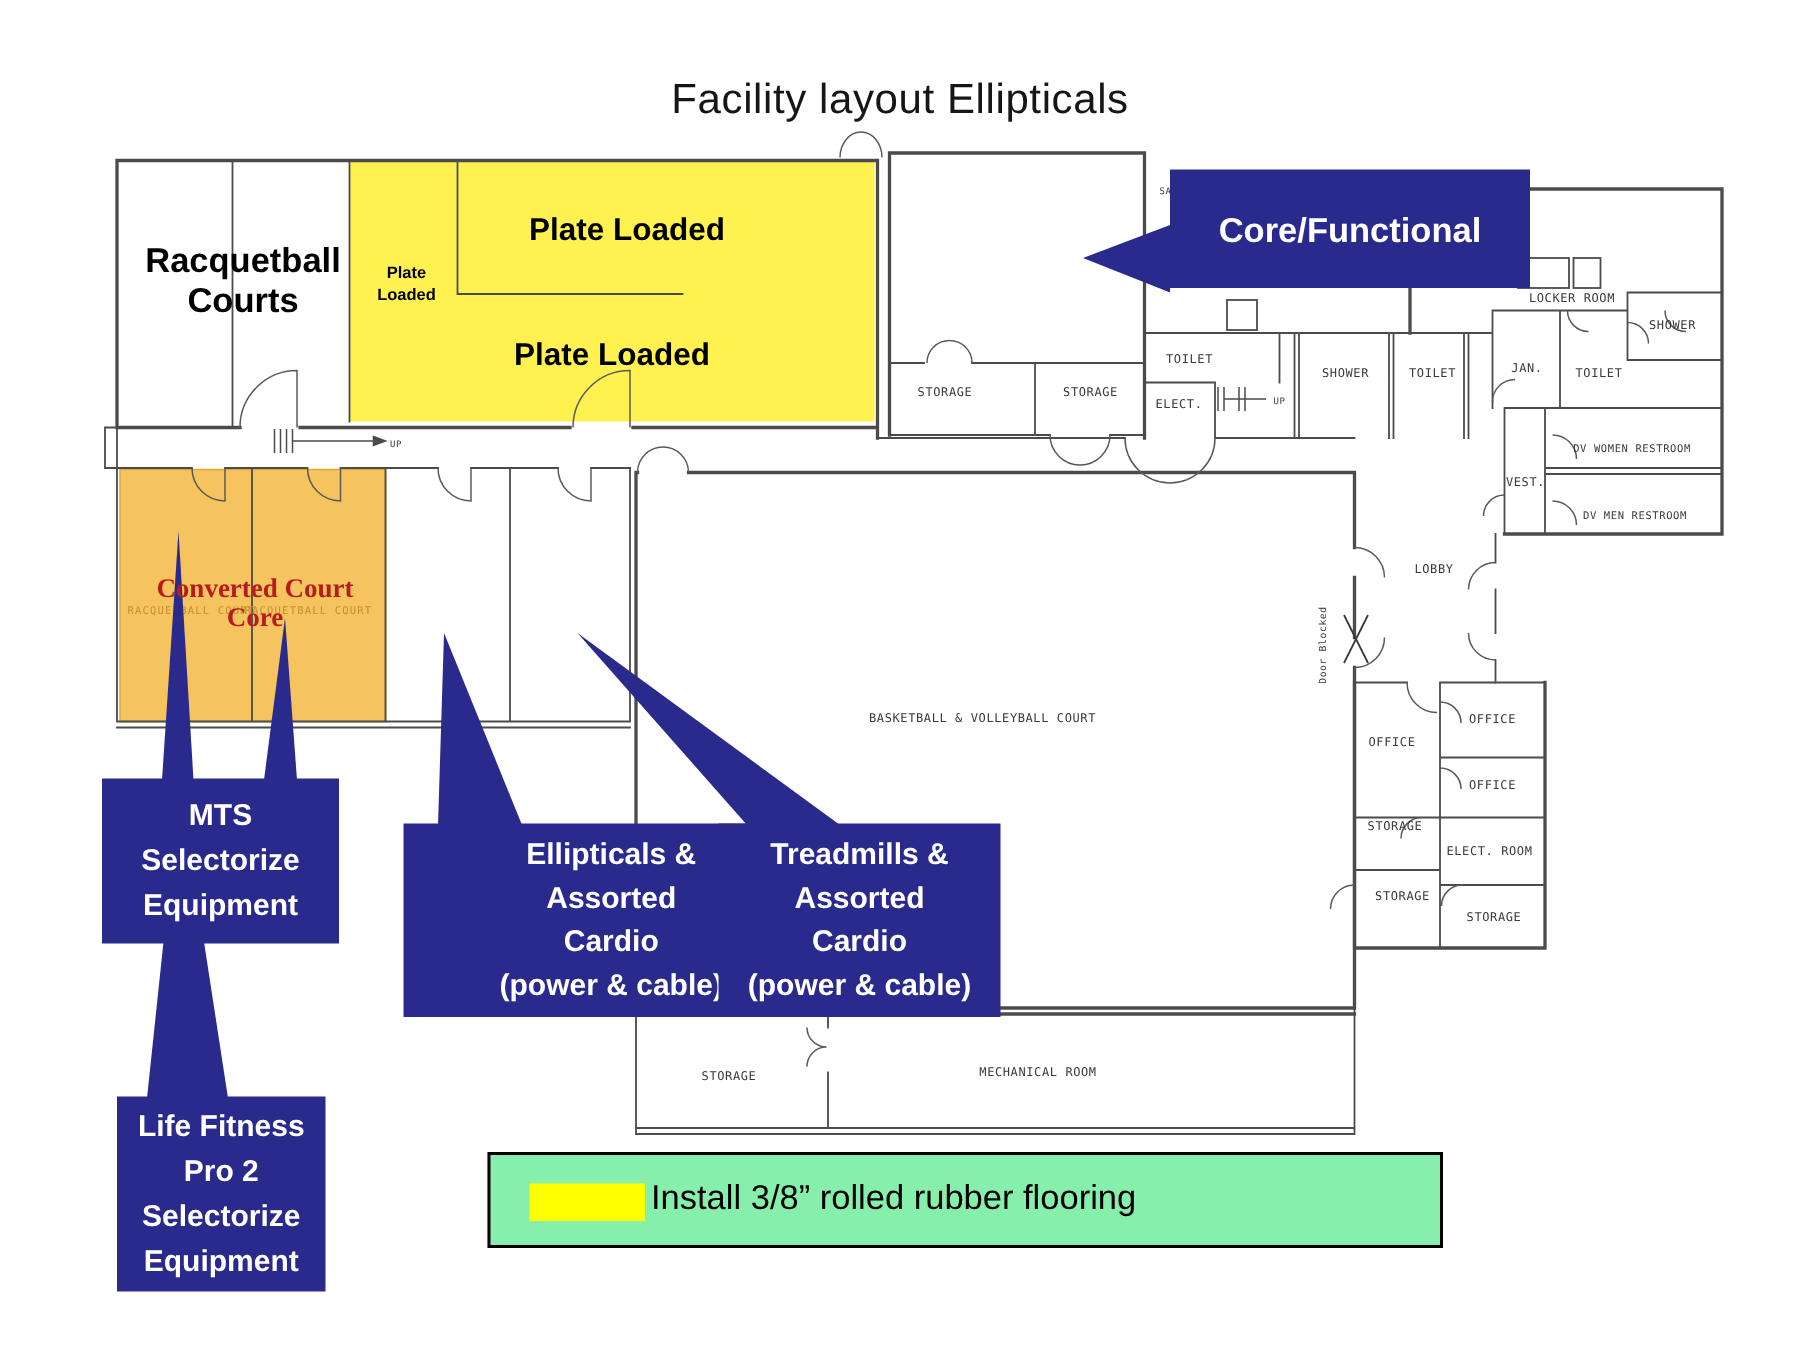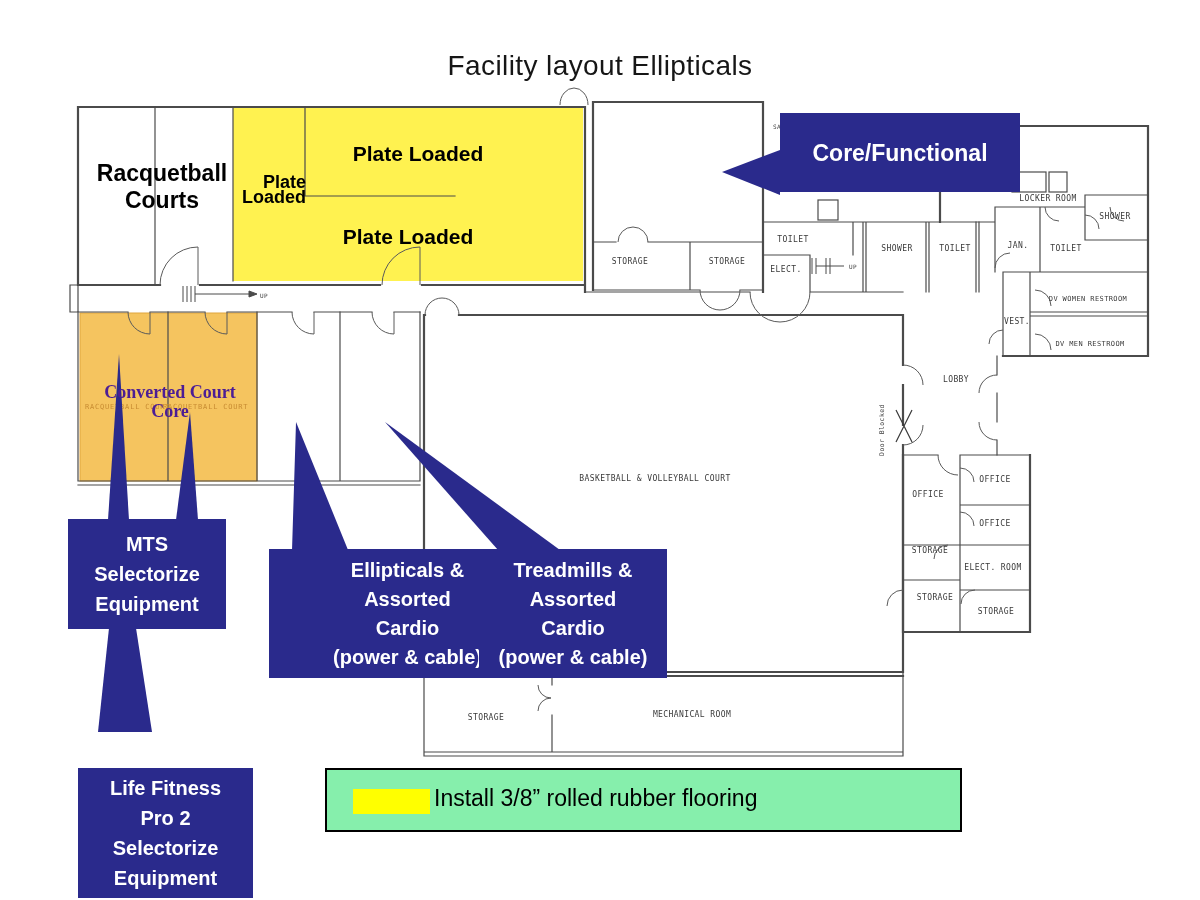--- a/index.html
+++ b/index.html
@@ -4,33 +4,33 @@
 <style>
   html,body{margin:0;padding:0;background:#fff;}
   .canvas{position:relative;width:1200px;height:900px;background:#fff;overflow:hidden;
           font-family:"Liberation Sans",sans-serif;}
   .plan{position:absolute;left:0;top:0;}
   .title{position:absolute;left:300px;top:50px;width:600px;text-align:center;
          font-size:28px;color:#161616;letter-spacing:.4px;}
   
   .annot{position:absolute;font-weight:bold;color:#000;text-align:center;}
   .a-racquet{left:84px;top:160px;width:156px;font-size:23px;line-height:27px;}
-  .a-plate-s{left:236px;top:175px;width:70px;font-size:18px;line-height:15px;text-align:right;}
+  .a-plate-s{left:236px;top:175px;width:70px;font-size:11px;line-height:15px;}
   .a-plate-t{left:328px;top:142px;width:180px;font-size:21px;}
   .a-plate-b{left:318px;top:225px;width:180px;font-size:21px;}
   .a-conv{left:83px;top:383px;width:174px;font-size:18px;line-height:19px;
-          font-family:"Liberation Serif",serif;color:#4c1d95;}
+          font-family:"Liberation Serif",serif;color:#b91c1c;}
   
   .co{position:absolute;background:#2A2A8C;color:#fff;font-weight:bold;text-align:left;
       display:flex;flex-direction:column;align-items:center;justify-content:center;}
   .co-core{left:780px;top:113px;width:240px;height:79px;font-size:23px;line-height:30px;}
   .co-mts{left:68px;top:519px;width:158px;height:110px;font-size:20px;line-height:30px;}
   .co-ell{left:269px;top:549px;width:189px;height:129px;font-size:20px;line-height:29px;padding-left:44px;}
   .co-tread{left:479px;top:549px;width:188px;height:129px;font-size:20px;line-height:29px;}
-  .co-life{left:78px;top:768px;width:175px;height:130px;font-size:20px;line-height:30px;}
+  .co-life{left:78px;top:731px;width:139px;height:130px;font-size:20px;line-height:30px;}
   
   .legend{position:absolute;left:325px;top:768px;width:633px;height:60px;background:#86efac;
           border:2.5px solid #000;}
   .legend .swatch{position:absolute;left:26px;top:19px;width:77px;height:25px;background:#FFFF00;}
   .legend .lab{position:absolute;left:107px;top:15px;font-size:23px;color:#000;white-space:nowrap;}
 </style>
 </head>
 <body>
 
 <div class="canvas">

